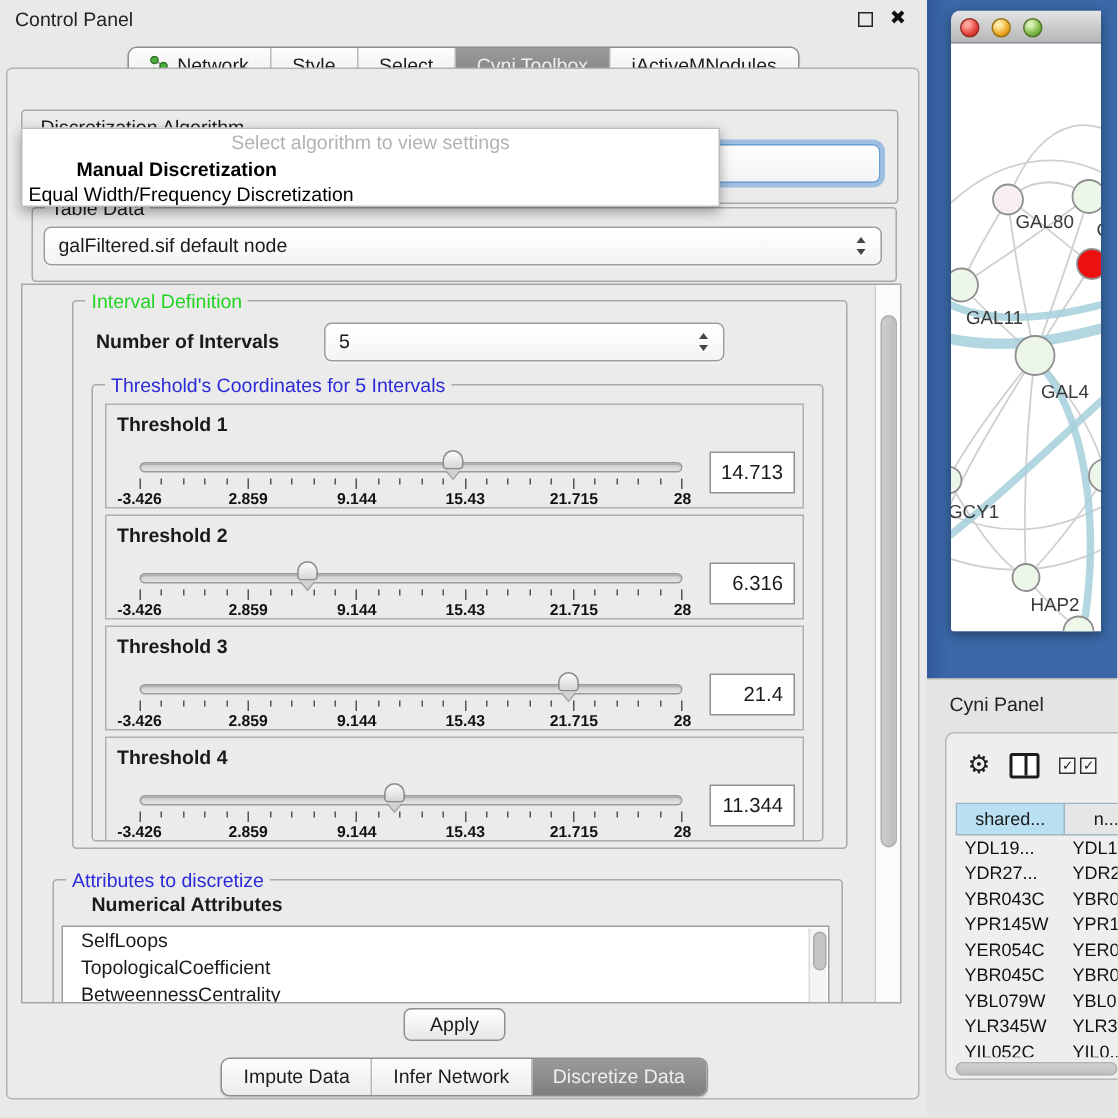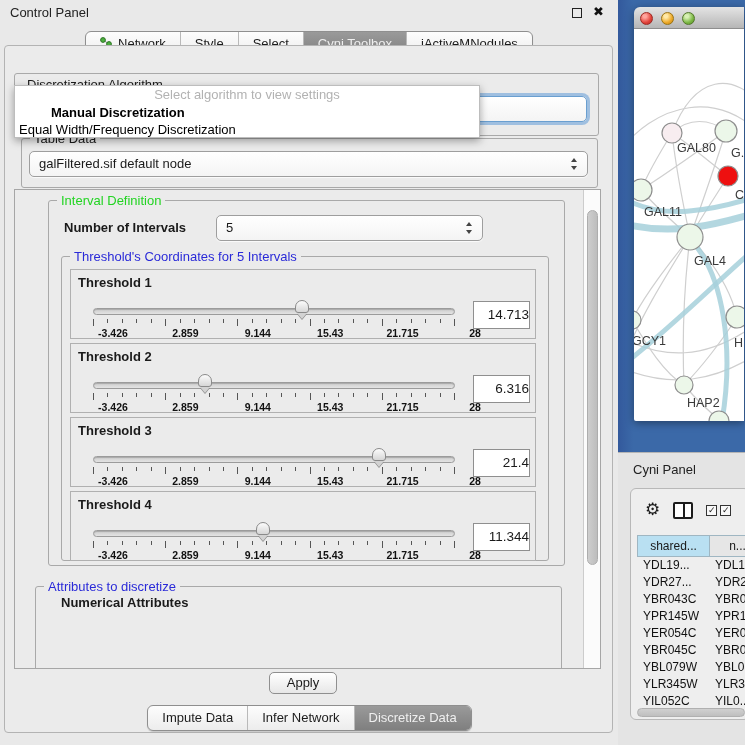--- a/index.html
+++ b/index.html
@@ -59,37 +59,37 @@
                   background:linear-gradient(#cdcdcd,#e3e3e3); border:1px solid #9b9b9b;
                   box-shadow:inset 0 1px 1px rgba(0,0,0,.18); }
   .slider-thumb { position:absolute; top:30px; width:14px; height:13px; border-radius:7px 7px 3px 3px;
                   background:linear-gradient(#fcfcfc,#d6d6d6); border:1px solid #8a8a8a; z-index:2; }
   .slider-thumb:after { content:""; position:absolute; left:1px; top:12px;
                         border-left:5.5px solid transparent; border-right:5.5px solid transparent;
                         border-top:6px solid #d2d2d2; filter:drop-shadow(0 1px 0 #8a8a8a); }
   .tick-row { position:absolute; left:22px; top:49px; width:362px; height:8px; display:flex; justify-content:space-between; }
   .tick { width:1px; background:#555; height:4px; }
   .tick.major { height:7px; }
-  .scale-row { position:absolute; left:22px; top:57px; width:362px; height:12px; font-size:10.5px; font-weight:bold; color:#111;margin-left:20px; }
+  .scale-row { position:absolute; left:22px; top:57px; width:362px; height:12px; font-size:10.5px; font-weight:bold; color:#111; }
   .scale-row span { position:absolute; transform:translateX(-50%); white-space:nowrap; }
   .valuebox { position:absolute; left:402px; top:31px; width:57px; height:28px; background:#ffffff;
-              border:1px solid #8f8f8f; font-size:13.5px; line-height:26px; text-align:right; }
+              border:1px solid #8f8f8f; font-size:13.5px; line-height:26px; text-align:right; padding-right:7px; }
   
   .attr-list { position:absolute; left:5px; top:30px; width:512px; height:55px; background:#ffffff;
                border:1px solid #9b9b9b; overflow:hidden; }
   .attr-item { font-size:13px; line-height:18px; padding-left:12px; white-space:nowrap; }
   .attr-vsb { position:absolute; right:1px; top:1px; width:12px; height:53px; background:#f4f4f4; border-left:1px solid #ddd; }
   .attr-vsb-thumb { position:absolute; left:1.5px; top:2px; width:9px; height:26px; border-radius:5px; background:#c4c4c4; border:1px solid #aaa; }
   .btn { position:absolute; background:linear-gradient(#ffffff,#e7e7e7); border:1px solid #8f8f8f;
          border-radius:5px; font-size:13px; text-align:center; cursor:default; }
   
   .desktop-right { position:absolute; left:618px; top:0; width:127px; height:745px; }
   .blue-bg { position:absolute; left:0; top:0; width:100%; height:452px;
              background:linear-gradient(90deg,#33599c,#3b69a8 12%); }
-  .net-window { position:absolute; left:16px; top:7px; width:110px; height:414px;
+  .net-window { position:absolute; left:16px; top:7px; width:100px; height:414px;
                 border-radius:6px 0 0 2px; overflow:hidden; box-shadow:0 2px 8px rgba(0,0,0,.4); }
   .net-titlebar { height:22px; background:linear-gradient(#e4e4e4,#b6b6b6); border-bottom:1px solid #8e8e8e; position:relative; }
   .traffic { position:absolute; top:4.5px; width:13px; height:13px; border-radius:50%; }
   .traffic.red    { left:6px;  background:radial-gradient(circle at 35% 30%,#ffa49c 15%,#e2433a 60%,#b02721); border:1px solid #9c2a24; }
   .traffic.yellow { left:27px; background:radial-gradient(circle at 35% 30%,#ffe9a8 15%,#eda928 60%,#c07f12); border:1px solid #9a7413; }
   .traffic.green  { left:48px; background:radial-gradient(circle at 35% 30%,#d8f0b4 15%,#7cb845 60%,#578c27); border:1px solid #53772a; }
   .net-canvas { height:392px; background:#ffffff; position:relative; }
   
   .table-region { position:absolute; left:0; top:452px; width:127px; height:293px; background:#e4e4e4; border-top:1px solid #b5b5b5; }
   .tp-title { position:absolute; left:15px; top:9px; font-size:13px; color:#222; }
@@ -355,20 +355,28 @@
                 <span style="left: 100%;">28</span>
               </div>
             <div class="valuebox">11.344</div>
           </div>
         </div>
       </div>
 
       <div class="group" style="left:20px; top:396px; width:527px; height:100px;">
         <span class="gtitle blue">Attributes to discretize</span>
         <span style="position:absolute; left:25px; top:8px; font-weight:bold;">Numerical Attributes</span>
+        <div class="attr-list">
+          <div class="attr-item">SelfLoops</div>
+          <div class="attr-item">TopologicalCoefficient</div>
+          <div class="attr-item">BetweennessCentrality</div>
+          <div class="attr-vsb">
+            <div class="attr-vsb-thumb"></div>
+          </div>
+        </div>
       </div>
 
       <div class="vsb">
         <div class="vsb-thumb"></div>
       </div>
     </div>
 
     <div class="btn" style="left:264px; top:626px; width:68px; height:22px; line-height:20px;">Apply</div>
 
     <div class="tabstrip" style="top:659px; width:609px;">

